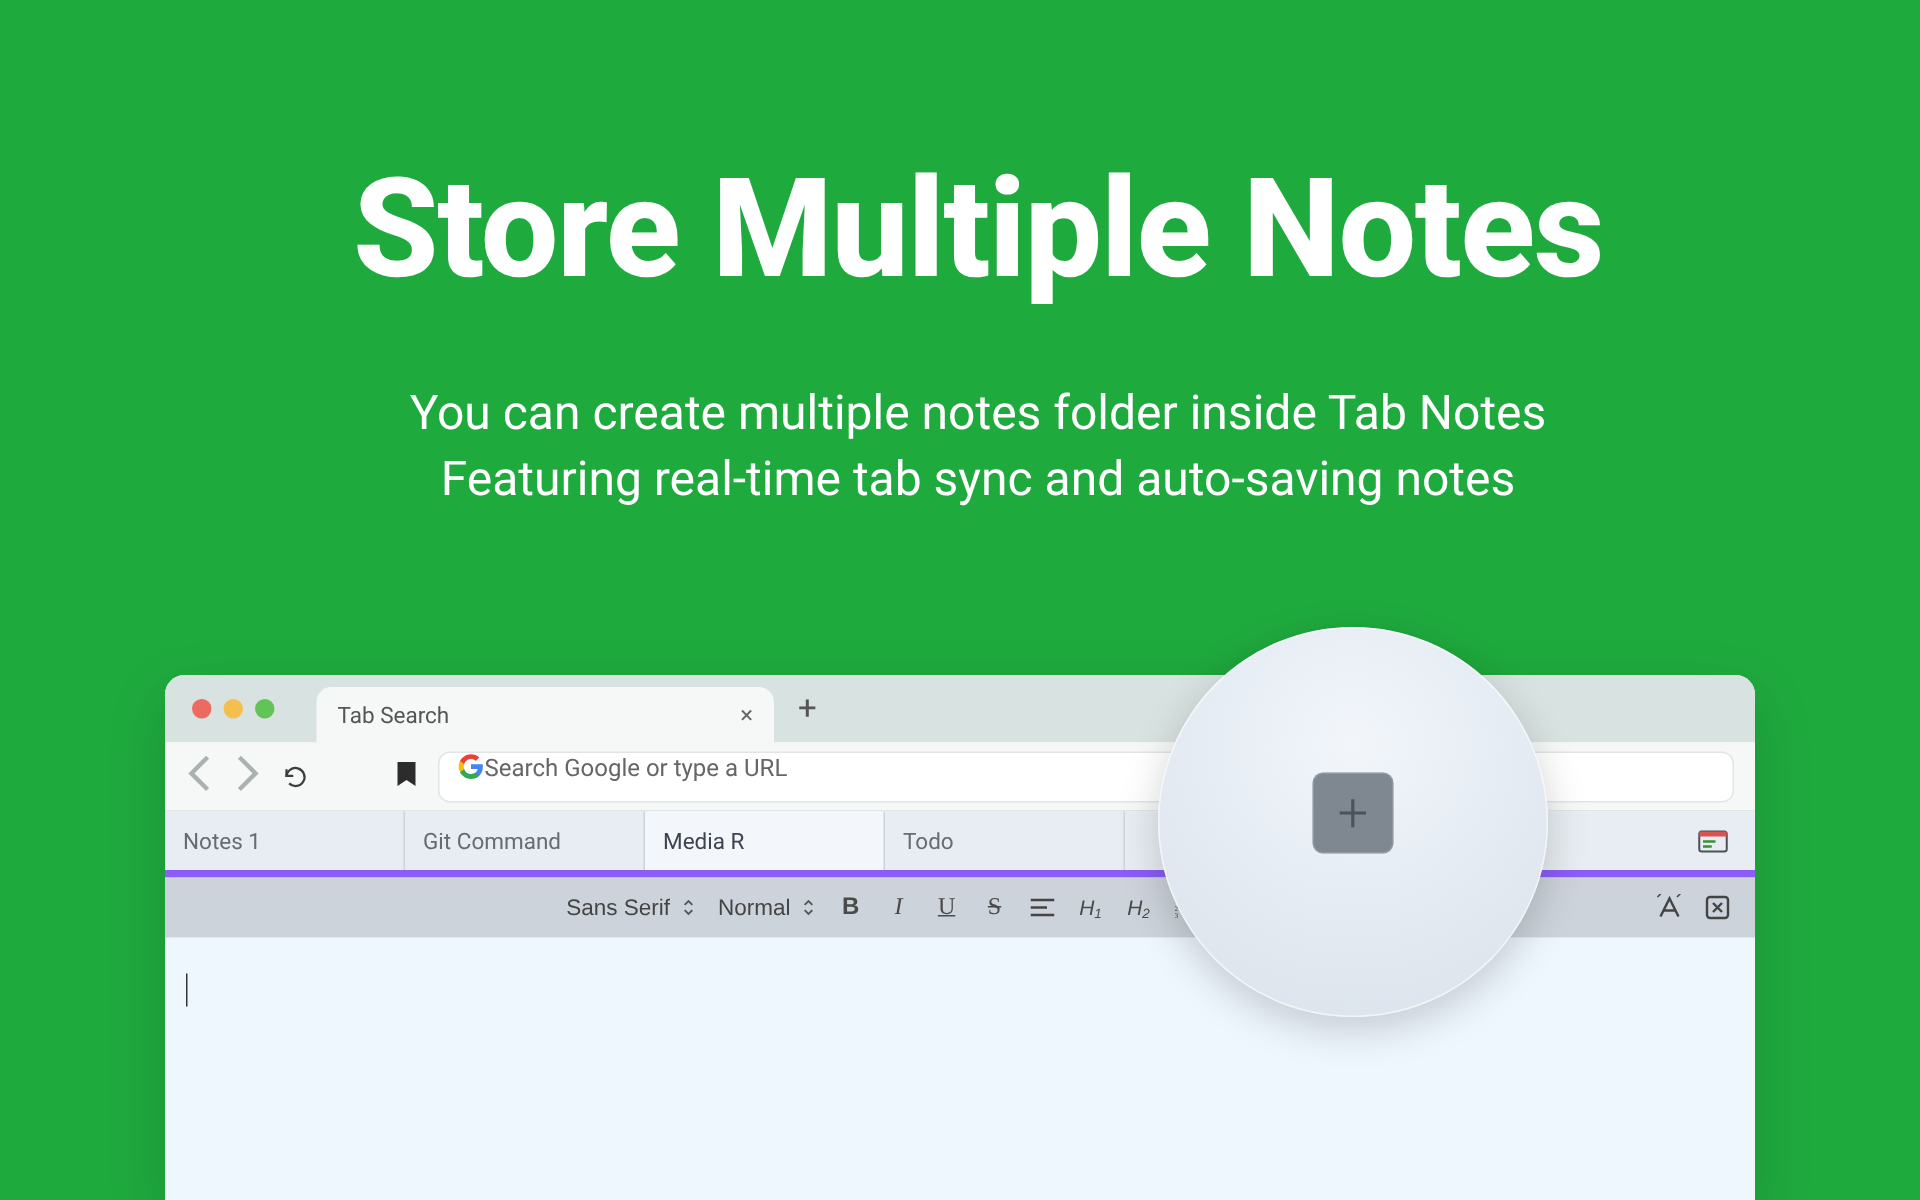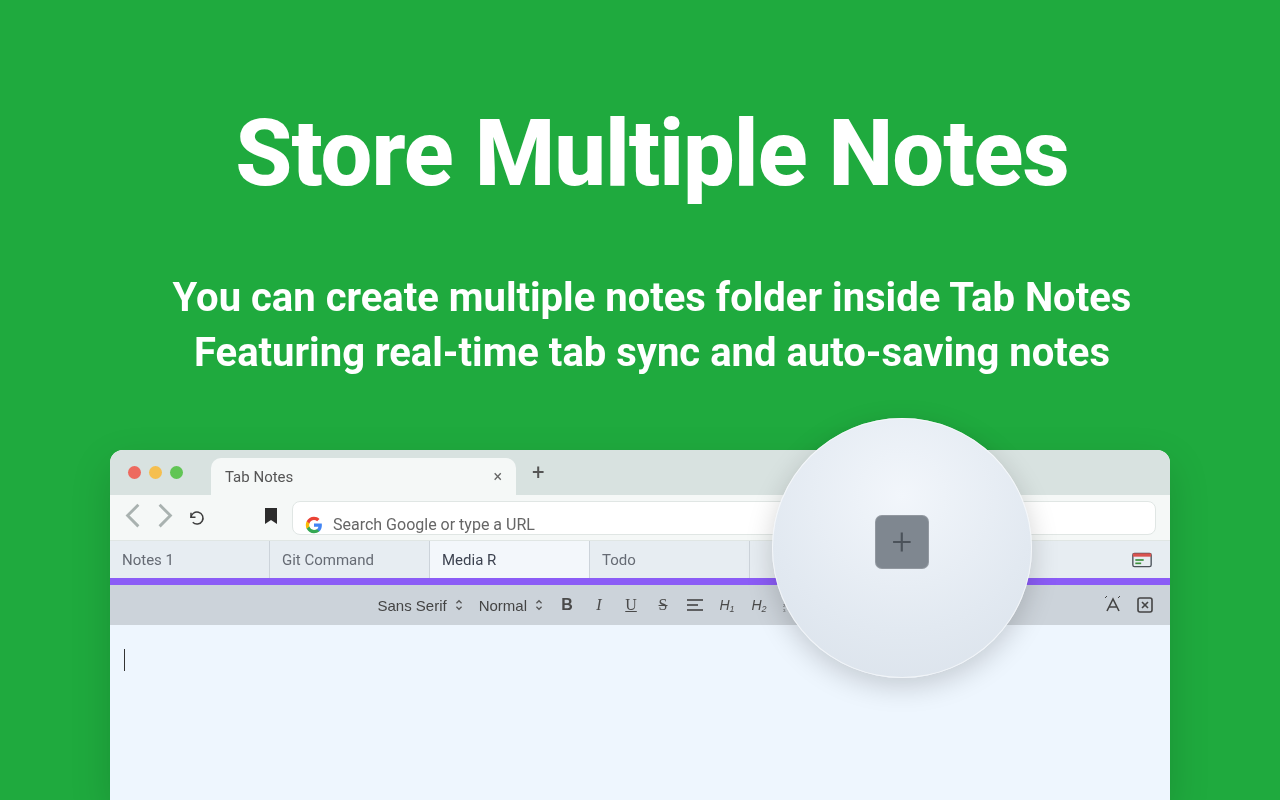--- a/index.html
+++ b/index.html
@@ -1,21 +1,21 @@
 <!DOCTYPE html>
 <html><head>
 <meta charset="utf-8">
 <style>
   * { box-sizing: border-box; margin: 0; padding: 0; }
   html, body { width: 1280px; height: 800px; overflow: hidden; font-family: -apple-system, BlinkMacSystemFont, "Segoe UI", Roboto, sans-serif; }
   body { background: #1faa3e; position: relative; }
 
   .hero { text-align: center; color: #fff; padding-top: 100px; padding-left: 24px; }
   .hero h1 { font-size: 92px; font-weight: 800; letter-spacing: -1px; }
-  .hero p { font-size: 40px; font-weight: 700; margin-top: 63px; line-height: 1.38; }
+  .hero p { font-size: 32px; font-weight: 400; margin-top: 46px; line-height: 1.38; }
 
   .browser {
     position: absolute;
     left: 50%; transform: translateX(-50%);
     top: 450px;
     width: 1060px;
     height: 350px;
     background: #fff;
     border-radius: 13px 13px 0 0;
     box-shadow: 0 15px 40px rgba(0,0,0,0.15);
@@ -68,35 +68,34 @@
   .navbtn { width: 18px; text-align: center; color: #9aa; }
   .reload svg { width: 18px; height: 18px; display:block; }
   .bmk { color: #222; }
   .omnibox {
     flex: 1;
     background: #fff;
     border: 1px solid #e0e6e4;
     border-radius: 8px;
     height: 34px;
     display: flex;
-    align-items: flex-end;
+    align-items: flex-start;
     padding: 0 12px;
     color: #666;
-    gap: 10px;
   }
   .gicon { width: 18px; height: 18px; display:inline-flex; align-items:center; }
   .gicon svg { width:18px; height:18px; }
 
   
   .notetabs {
     height: 44px;
     background: #e7edf2;
     display: flex;
     align-items: stretch;
-    border-bottom: 7px solid #8b5cf6;
+    border-bottom: 5px solid #8b5cf6;
   }
   .ntab {
     width: 160px;
     border-right: 1px solid #ccd3da;
     display: flex;
     align-items: center;
     padding: 0 12px;
     font-size: 15px;
     color: #666b74;
     background: #e7edf2;
@@ -172,21 +171,21 @@
 
 <div class="browser">
 
   <div class="tabstrip">
     <div class="traffic">
       <span class="tl-close"></span>
       <span class="tl-min"></span>
       <span class="tl-max"></span>
     </div>
     <div class="btab">
-      <span class="title">Tab Notes</span>
+      <span class="title">Tab Search</span>
       <span class="close">×</span>
     </div>
     <span class="newtab">+</span>
   </div>
 
   <div class="addr">
     <span class="navbtn">
       <svg viewBox="0 0 10 14">
           <path d="M8 1 L2 7 L8 13" fill="none" stroke="#a9b2b0" stroke-width="1.6"></path>
         </svg>

